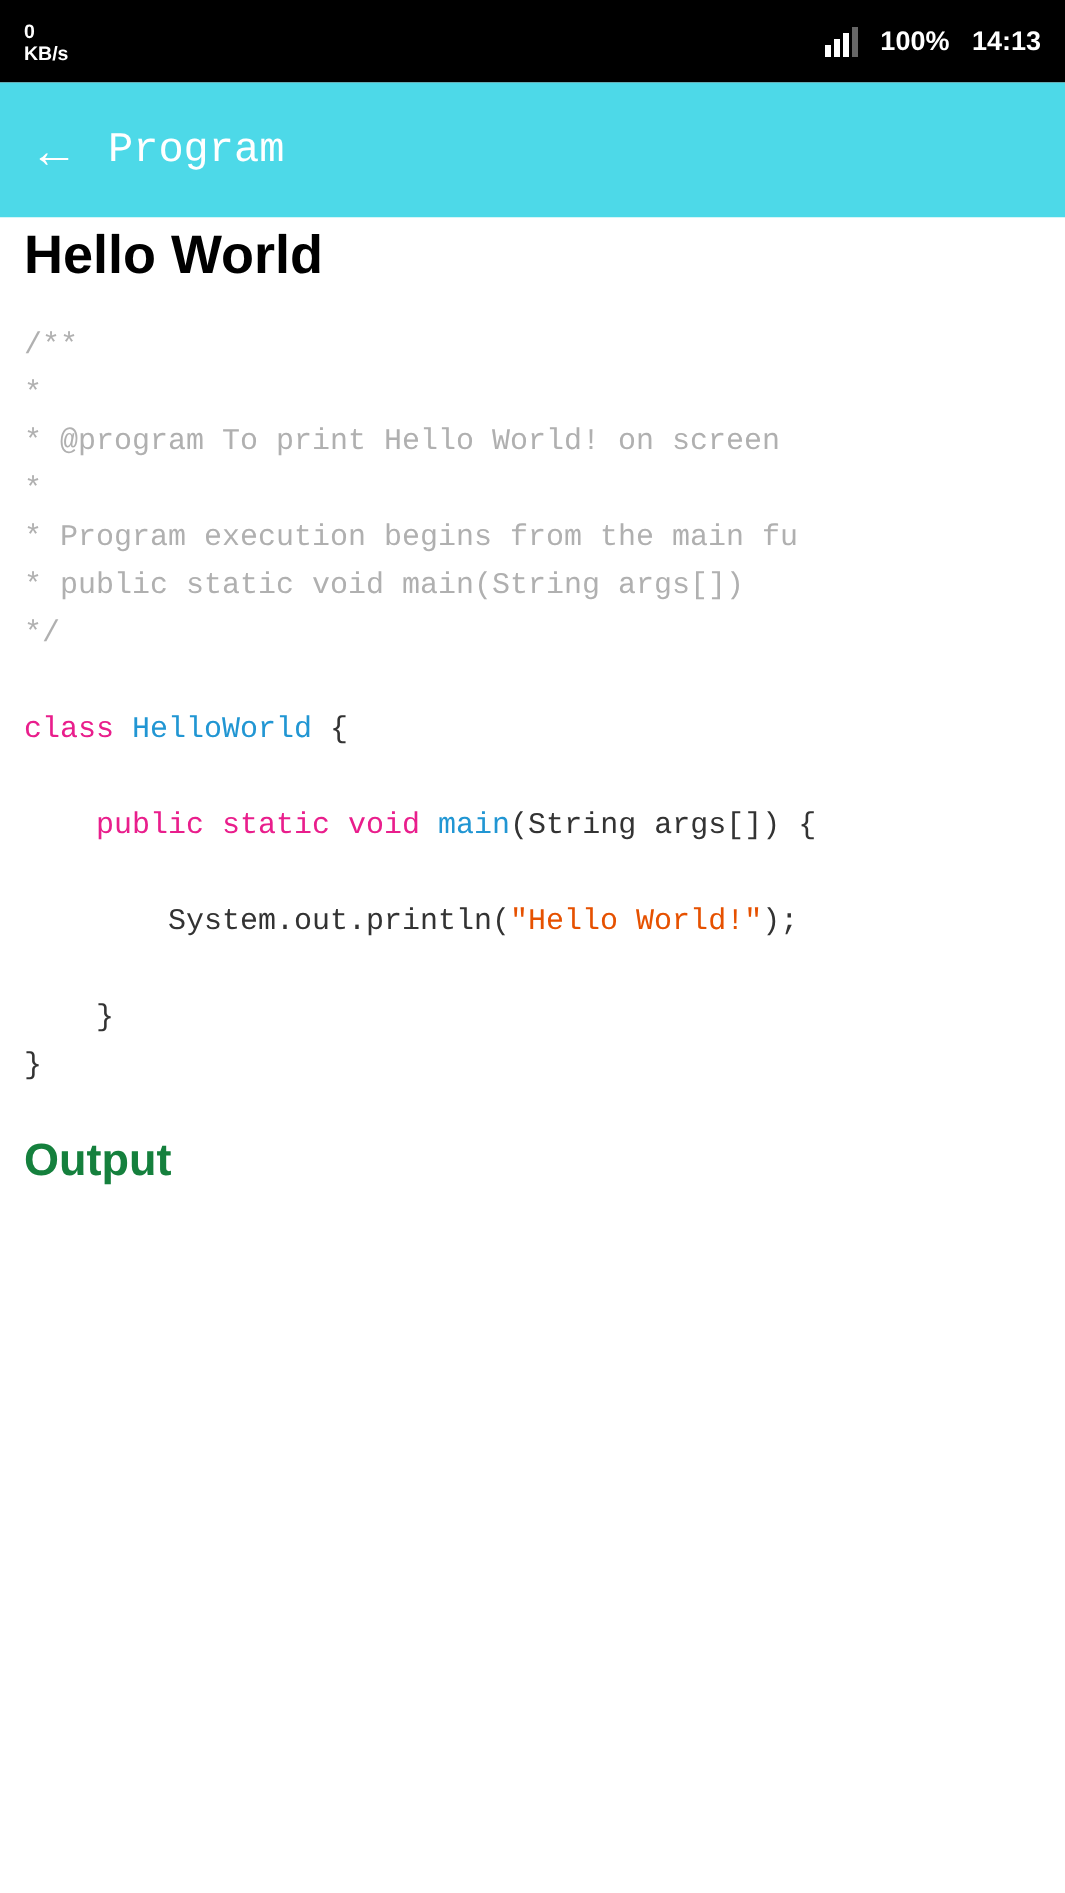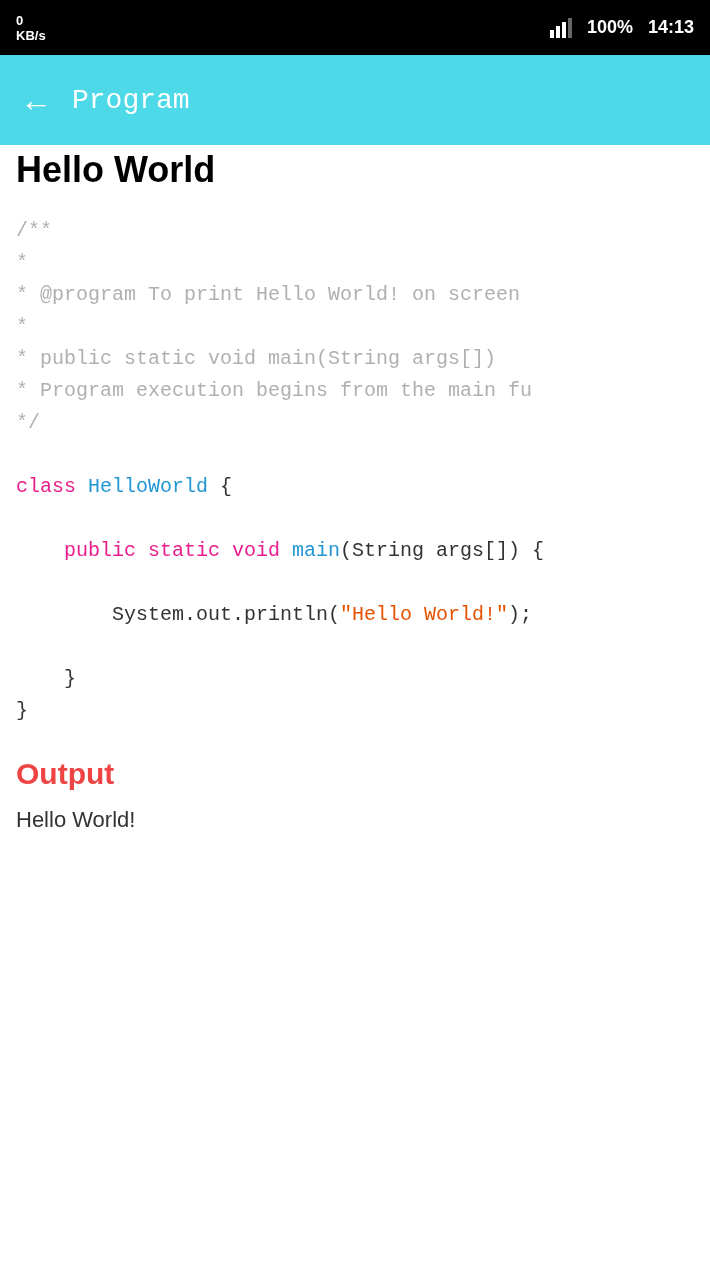--- a/index.html
+++ b/index.html
@@ -116,21 +116,21 @@
       color: #e65100;
     }
 
     .plain-code {
       color: #333333;
     }
 
     .section-title {
       font-size: 30px;
       font-weight: 700;
-      color: #ef4444;
+      color: #15803d;
       margin-bottom: 16px;
     }
 
     .output-text {
       font-size: 22px;
       color: #333333;
     }
   </style>
 </head>
 <body>
@@ -159,22 +159,22 @@
 
 <div class="content">
   <h1 class="page-title">Hello World</h1>
 
   <div class="code-block">
     
     <div><span class="comment">/**</span></div>
     <div><span class="comment"> *</span></div>
     <div><span class="comment"> * @program To print Hello World! on screen</span></div>
     <div><span class="comment"> *</span></div>
+    <div><span class="comment"> * Program execution begins from the main fu</span></div>
     <div><span class="comment"> * public static void main(String args[])</span></div>
-    <div><span class="comment"> * Program execution begins from the main fu</span></div>
     <div><span class="comment"> */</span></div>
     <br>
     
     <div>
       <span class="keyword-class">class </span><span class="class-name">HelloWorld</span><span class="plain-code"> {</span>
     </div>
     <br>
     
     <div>
       <span class="plain-code">&nbsp;&nbsp;&nbsp;&nbsp;</span><span class="keyword-public-static">public static void </span><span class="keyword-main">main</span><span class="plain-code">(String args[]) {</span>
@@ -184,14 +184,13 @@
     <div>
       <span class="plain-code">&nbsp;&nbsp;&nbsp;&nbsp;&nbsp;&nbsp;&nbsp;&nbsp;System.out.println(</span><span class="string-literal">"Hello World!"</span><span class="plain-code">);</span>
     </div>
     <br>
     
     <div><span class="plain-code">&nbsp;&nbsp;&nbsp;&nbsp;}</span></div>
     <div><span class="plain-code">}</span></div>
   </div>
 
   <h2 class="section-title">Output</h2>
-  <p class="output-text">Hello World!</p>
 </div>
 
 </body></html>

